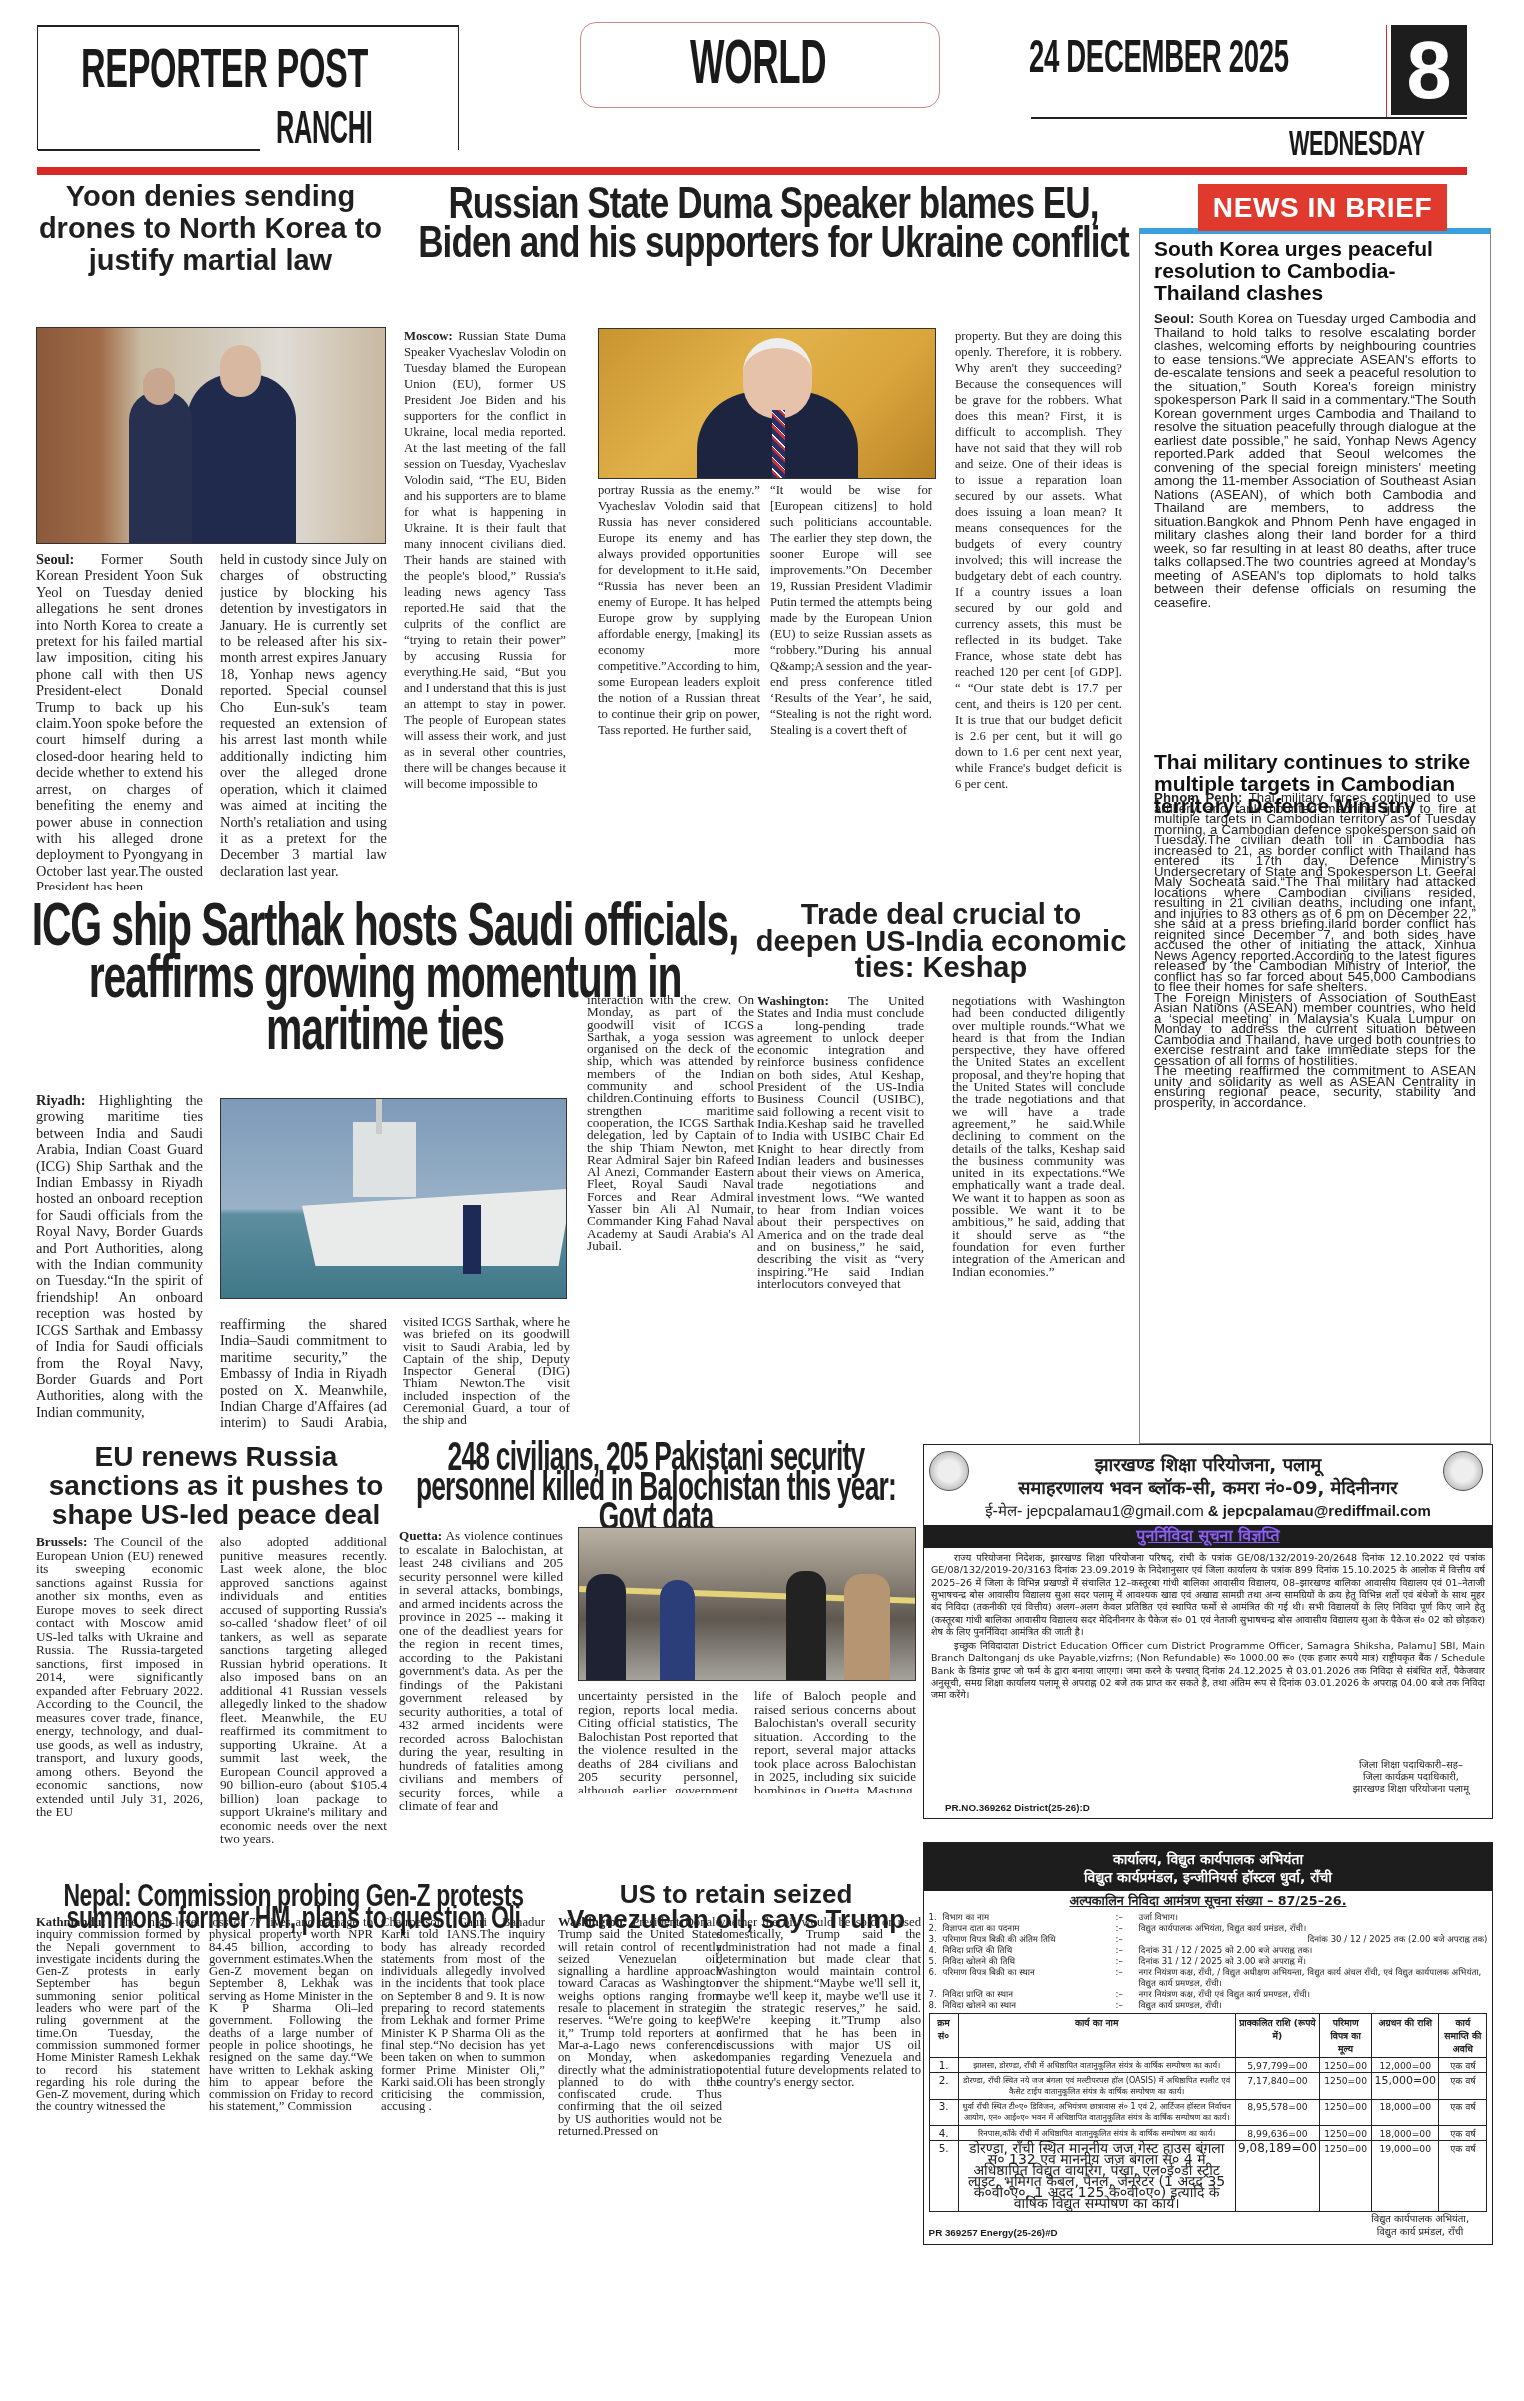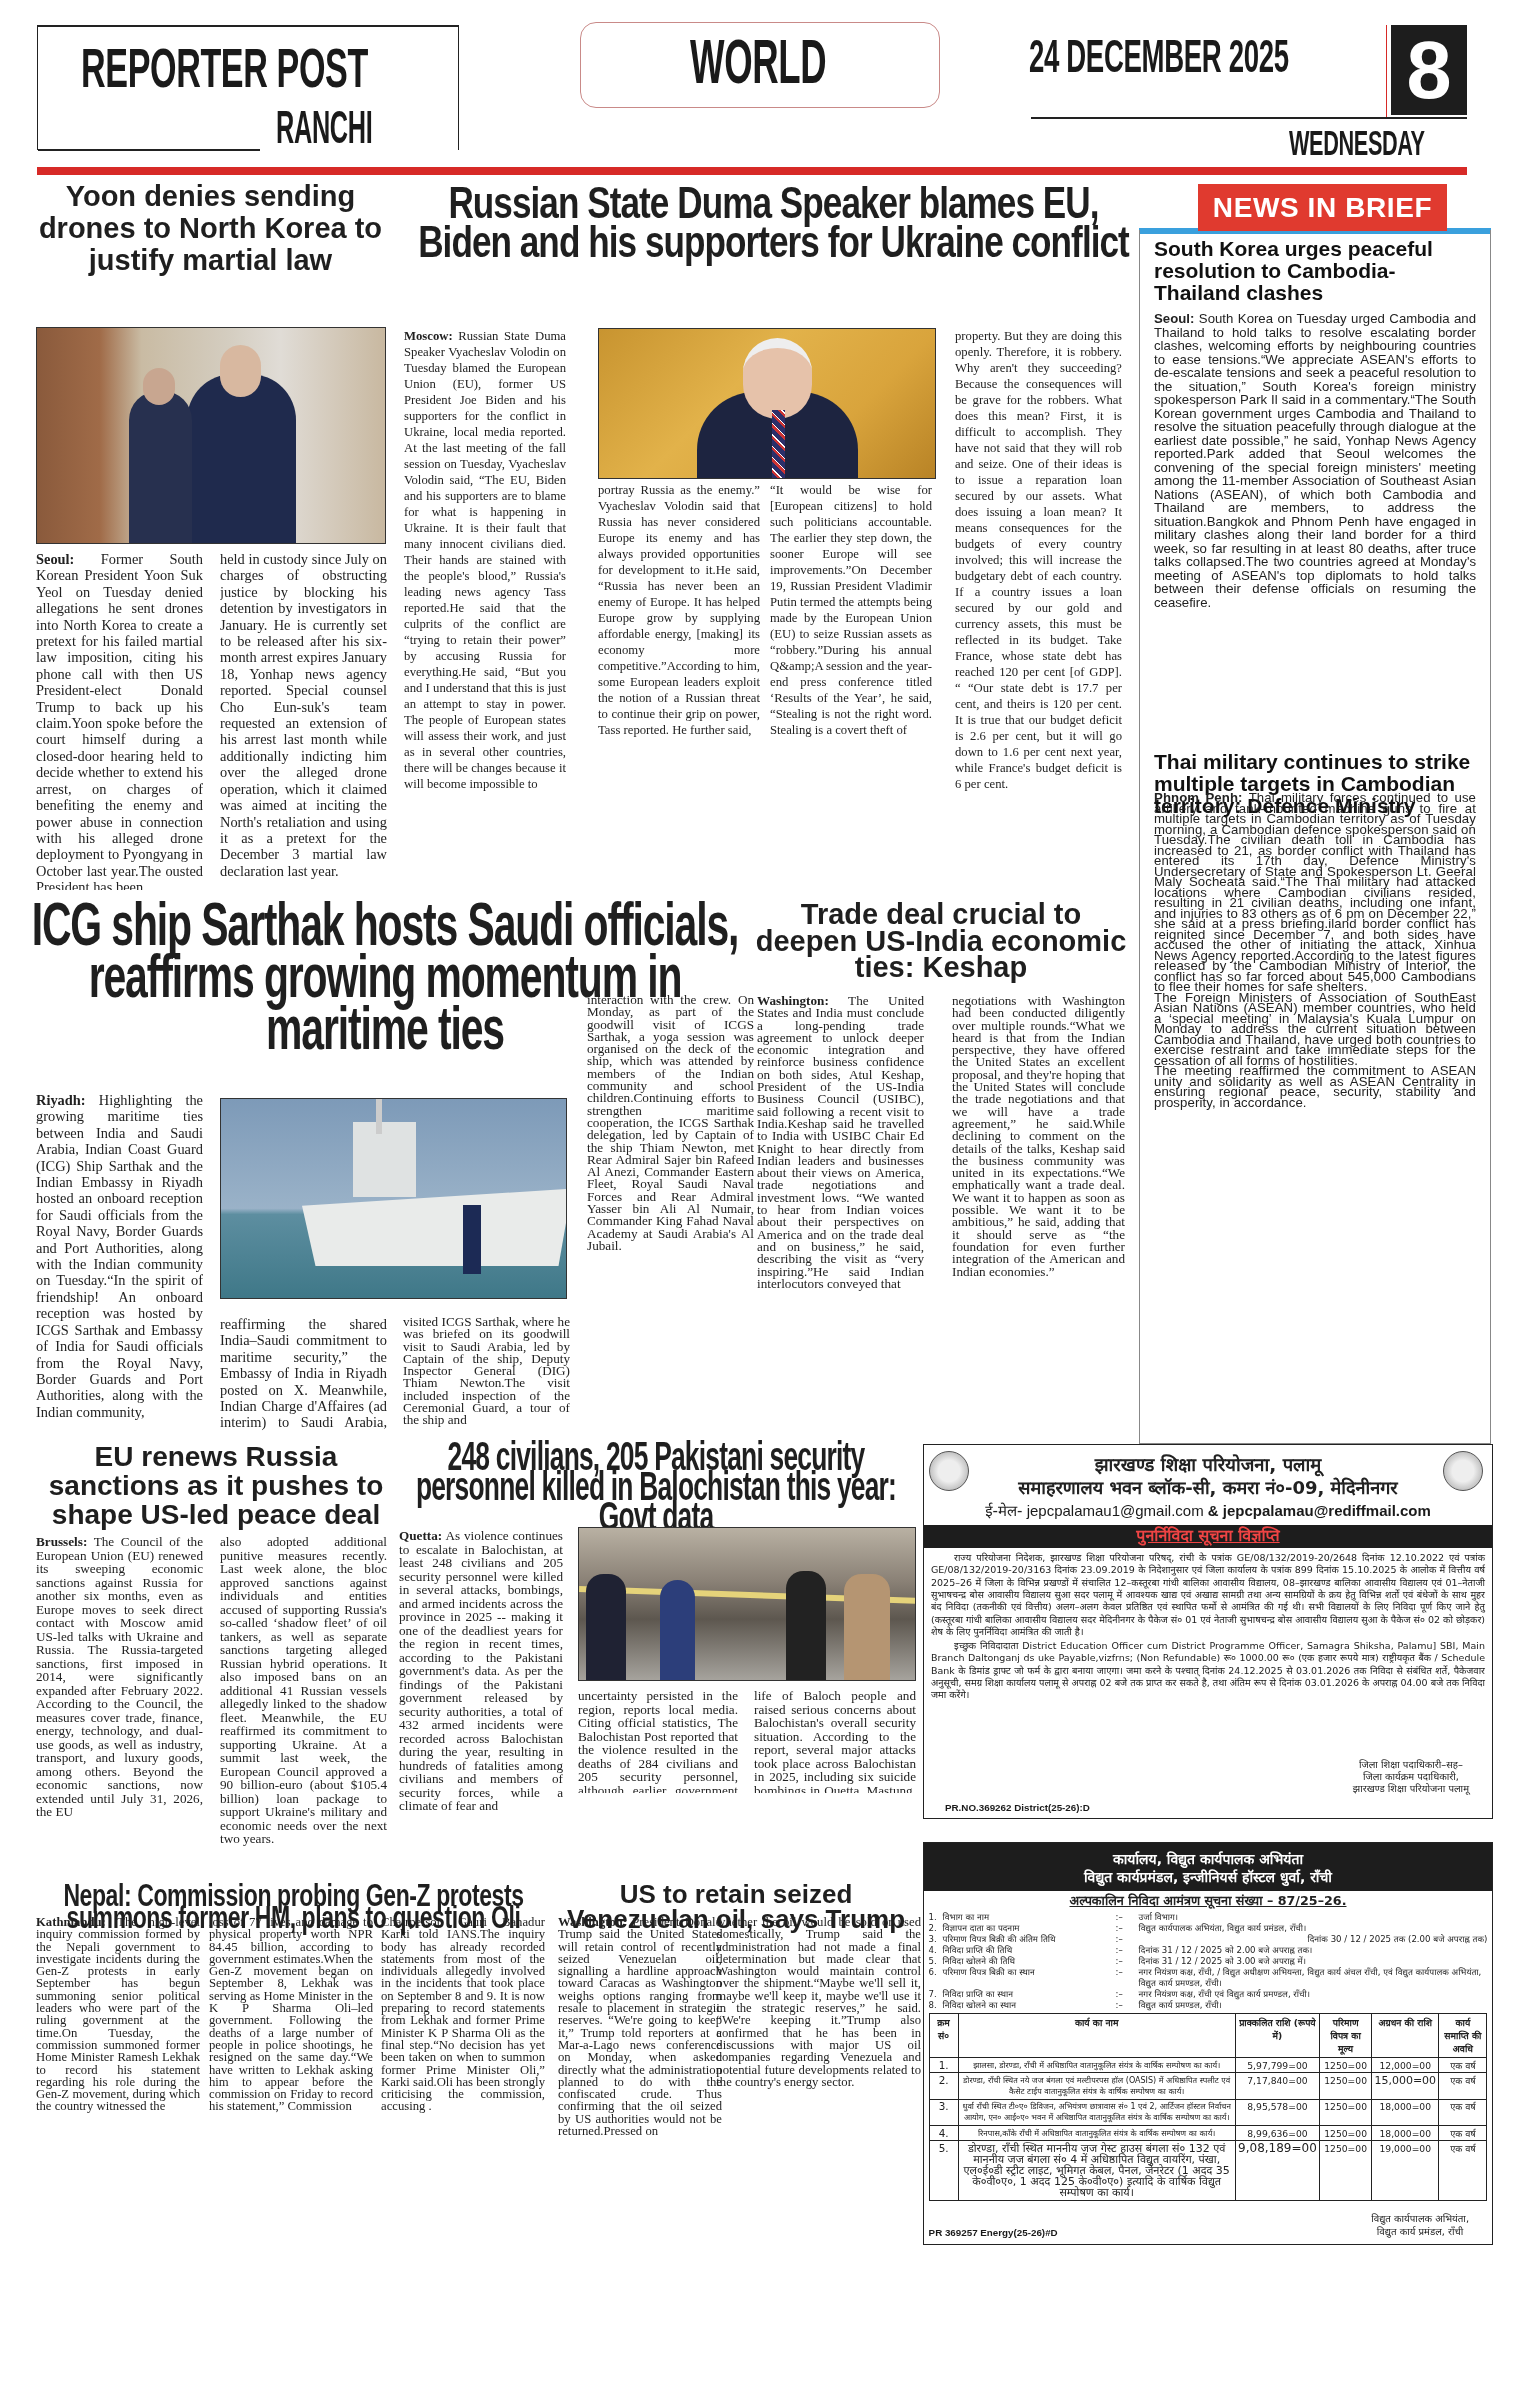--- a/index.html
+++ b/index.html
@@ -145,21 +145,21 @@
   <div class="seal" style="left:4.6px;top:5.8px"></div>
   <div class="seal" style="left:519px;top:5.8px"></div>
   <div class="hindi" style="text-align:center;font-size:18.4px;font-weight:bold;line-height:23px;margin-top:8px">झारखण्ड शिक्षा परियोजना, पलामू</div>
   <div class="hindi" style="text-align:center;font-size:18px;font-weight:bold;line-height:23px">समाहरणालय भवन ब्लॉक-सी, कमरा नं०-09, मेदिनीनगर</div>
   <div style="text-align:center;font-size:15px;line-height:23px;font-family:'Liberation Sans',sans-serif">
     <span class="hindi">ई-मेल-</span>
     <span>jepcpalamau1@gmail.com</span>
     <b>&amp;</b>
     <b>jepcpalamau@rediffmail.com</b>
   </div>
-  <div class="blackband hindi" style="font-size:16px;line-height:22px;height:23px;margin-top:2.3px;color:#ef4444;text-decoration:underline;font-weight:bold">पुनर्निविदा सूचना विज्ञप्ति</div>
+  <div class="blackband hindi" style="font-size:16px;line-height:22px;height:23px;margin-top:2.3px;color:#8b5cf6;text-decoration:underline;font-weight:bold">पुनर्निविदा सूचना विज्ञप्ति</div>
   <div class="hindi" style="font-size:9.5px;line-height:12.4px;padding:3.5px 7px 0;text-align:justify;text-indent:23px">राज्य परियोजना निदेशक, झारखण्ड शिक्षा परियोजना परिषद्, रांची के पत्रांक GE/08/132/2019-20/2648 दिनांक 12.10.2022 एवं पत्रांक GE/08/132/2019-20/3163 दिनांक 23.09.2019 के निदेशानुसार एवं जिला कार्यालय के पत्रांक 899 दिनांक 15.10.2025 के आलोक में वित्तीय वर्ष 2025–26 में जिला के विभिन्न प्रखण्डों में संचालित 12–कस्तूरबा गांधी बालिका आवासीय विद्यालय, 08–झारखण्ड बालिका आवासीय विद्यालय एवं 01–नेताजी सुभाषचन्द्र बोस आवासीय विद्यालय सुआ सदर पलामू में आवश्यक खाद्य एवं अखाद्य सामग्री तथा अन्य सामग्रियों के क्रय हेतु विभिन्न शर्तो एवं बंधेजों के साथ मुहर बंद निविदा (तकनीकी एवं वित्तीय) अलग–अलग केवल प्रतिष्ठित एवं स्थापित फर्मो से आमंत्रित की गई थी। सभी विद्यालयों के लिए निविदा पूर्ण किए जाने हेतु (कस्तूरबा गांधी बालिका आवासीय विद्यालय सदर मेदिनीनगर के पैकेज सं० 01 एवं नेताजी सुभाषचन्द्र बोस आवासीय विद्यालय सुआ के पैकेज सं० 02 को छोड़कर) शेष के लिए पुनर्निविदा आमंत्रित की जाती है।</div>
   <div class="hindi" style="font-size:9.5px;line-height:12.4px;padding:1.2px 7px 0;text-align:justify;text-indent:23px">इच्छुक निविदादाता District Education Officer cum District Programme Officer, Samagra Shiksha, Palamu] SBI, Main Branch Daltonganj ds uke Payable,vizfrns; (Non Refundable) रू० 1000.00 रू० (एक हजार रूपये मात्र) राष्ट्रीयकृत बैंक / Schedule Bank के डिमांड ड्राफ्ट जो फर्म के द्वारा बनाया जाएगा। जमा करने के पश्चात् दिनांक 24.12.2025 से 03.01.2026 तक निविदा से संबंधित शर्ते, पैकेजवार अनुसूची, समग्र शिक्षा कार्यालय पलामू से अपराह्न 02 बजे तक प्राप्त कर सकते है, तथा अंतिम रूप से दिनांक 03.01.2026 के अपराह्न 04.00 बजे तक निविदा जमा करेंगे।</div>
   <div class="hindi" style="position:absolute;right:23px;bottom:23px;text-align:center;font-size:9.8px;line-height:12px">
     <div>जिला शिक्षा पदाधिकारी–सह–</div>
     <div>जिला कार्यक्रम पदाधिकारी,</div>
     <div>झारखण्ड शिक्षा परियोजना पलामू</div>
   </div>
   <div style="position:absolute;left:21px;bottom:4.6px;font-family:'Liberation Sans',sans-serif;font-weight:bold;font-size:9.8px">PR.NO.369262 District(25-26):D</div>
 </div>
 
@@ -259,21 +259,21 @@
           <tr>
             <td style="font-size: 10.4px; line-height: 11px;">4.</td>
             <td style="font-size: 8px; line-height: 11px; text-align: center;">रिनपास,काँके राँची में अधिष्ठापित वातानुकूलित संयंत्र के वार्षिक सम्पोषण का कार्य।</td>
             <td style="font-size: 9.2px; line-height: 11px;">8,99,636=00</td>
             <td style="font-size: 9.2px; line-height: 11px;">1250=00</td>
             <td style="font-size: 9.2px; line-height: 11px;">18,000=00</td>
             <td style="font-size: 9.2px; line-height: 11px;">एक वर्ष</td>
           </tr>
           <tr>
             <td style="font-size: 10.4px; line-height: 11px;">5.</td>
-            <td style="font-size: 11px; line-height: 11px; text-align: center;">डोरण्डा, राँची स्थित माननीय जज गेस्ट हाउस बंगला सं० 132 एवं माननीय जज बंगला सं० 4 में अधिष्ठापित विद्युत वायरिंग, पंखा, एल०ई०डी स्ट्रीट लाइट, भूमिगत केबल, पैनल, जेनरेटर (1 अदद 35 के०वी०ए०, 1 अदद 125 के०वी०ए०) इत्यादि के वार्षिक विद्युत सम्पोषण का कार्य।</td>
+            <td style="font-size: 14px; line-height: 11px; text-align: center;">डोरण्डा, राँची स्थित माननीय जज गेस्ट हाउस बंगला सं० 132 एवं माननीय जज बंगला सं० 4 में अधिष्ठापित विद्युत वायरिंग, पंखा, एल०ई०डी स्ट्रीट लाइट, भूमिगत केबल, पैनल, जेनरेटर (1 अदद 35 के०वी०ए०, 1 अदद 125 के०वी०ए०) इत्यादि के वार्षिक विद्युत सम्पोषण का कार्य।</td>
             <td style="font-size: 12px; line-height: 11px;">9,08,189=00</td>
             <td style="font-size: 9.2px; line-height: 11px;">1250=00</td>
             <td style="font-size: 9.2px; line-height: 11px;">19,000=00</td>
             <td style="font-size: 9.2px; line-height: 11px;">एक वर्ष</td>
           </tr>
         </tbody>
     </table>
   </div>
   <div class="hindi" style="position:absolute;right:23px;bottom:5.8px;text-align:center;font-size:9.8px;line-height:12.7px">
     <div>विद्युत कार्यपालक अभियंता,</div>

